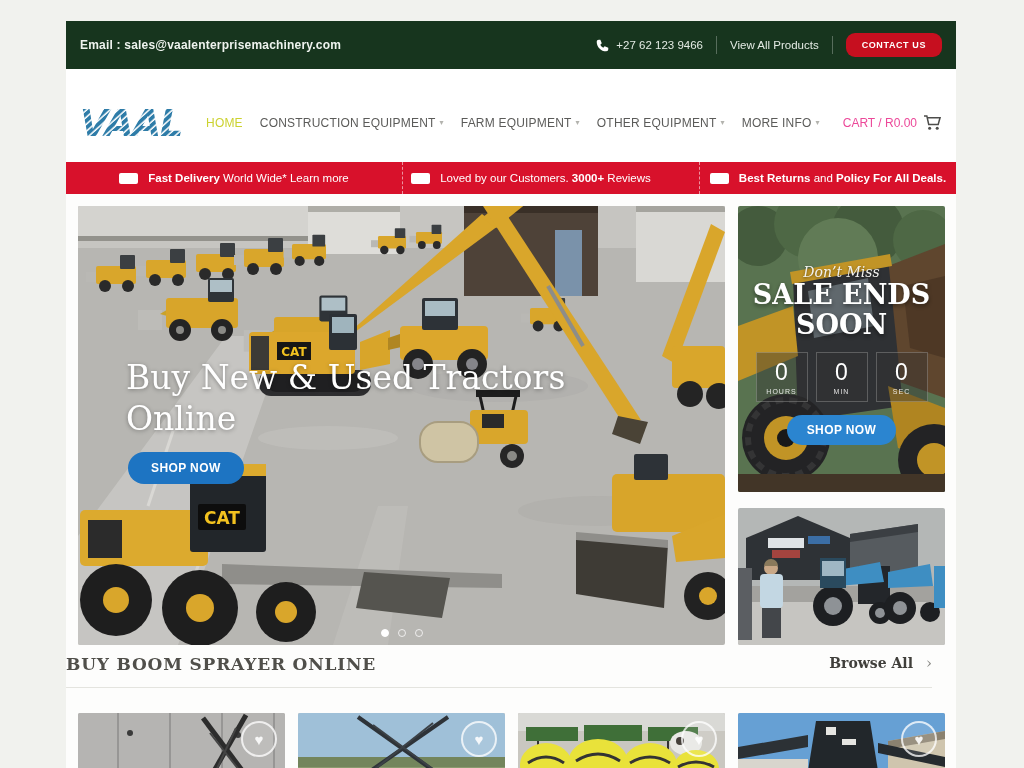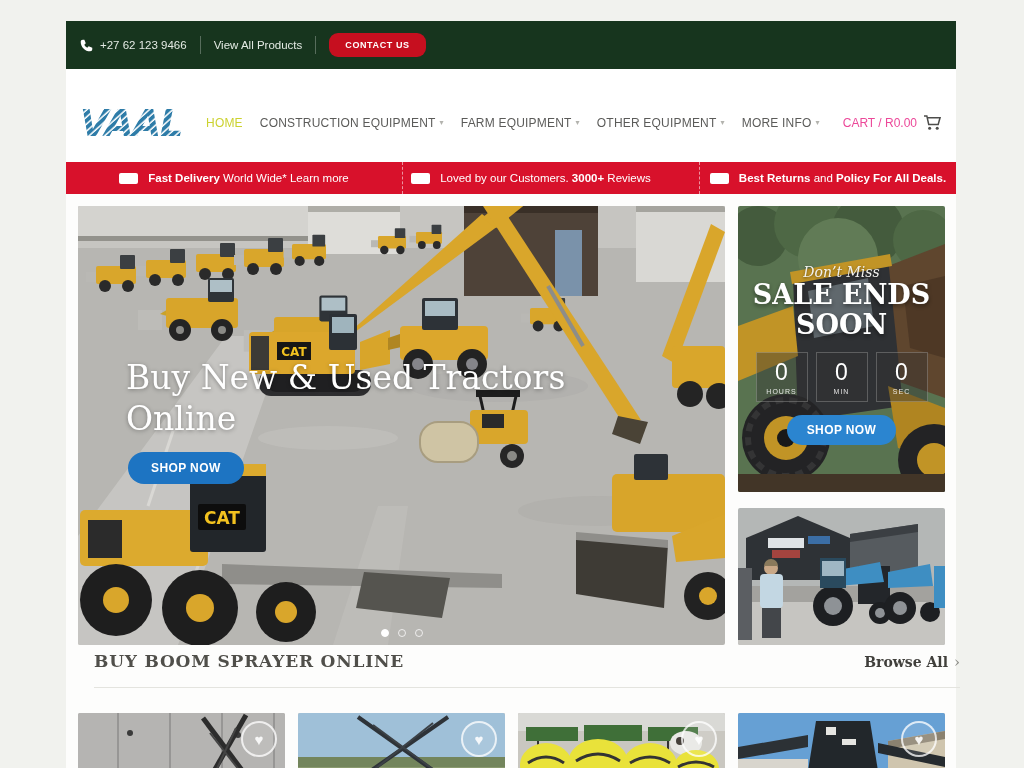--- a/index.html
+++ b/index.html
@@ -78,43 +78,44 @@
   .sale-cta { margin-top:13px; background:#2b85d0; color:#fff; border:none; border-radius:15px;
     padding:8px 20px; font-size:12px; font-weight:bold; letter-spacing:.4px; cursor:pointer;
     font-family:"Liberation Sans", sans-serif; }
 
   
   .tractor-box { position:absolute; left:672px; top:314px; width:207px; height:137px;
     overflow:hidden; border-radius:2px; }
   .tractor-box svg { display:block; width:100%; height:100%; }
 
   
-  .section-head { position:absolute; left:28px; top:460px; width:866px; height:34px;
-    border-bottom:1px solid #e4e4df; display:flex; align-items:flex-end;
-    justify-content:space-between; padding-bottom:16px; }
+  .section-head { position:absolute; left:0; top:460px; width:866px; height:34px;
+    border-bottom:1px solid #e4e4df; display:flex; align-items:flex-start;
+    justify-content:space-between; padding-bottom:25px; }
   .section-head h2 { font-family:"DejaVu Serif", serif; font-size:17px; font-weight:bold;
     color:#504f4a; letter-spacing:.8px; }
   .browse { font-family:"DejaVu Serif", serif; font-size:14px; font-weight:bold;
-    color:#403f3b; text-decoration:none; display:flex; align-items:center; gap:6px; }
+    color:#403f3b; text-decoration:none; display:flex; align-items:center; gap:13px; }
   .browse .arrow { color:#8a8a86; font-size:15px; font-weight:normal; }
 
   
   .cards { position:absolute; left:12px; top:519px; display:flex; gap:13px; }
   .card { position:relative; width:207px; height:150px; border-radius:2px; overflow:hidden;
     background:#b5b4b2; cursor:pointer; }
   .card svg { display:block; width:100%; height:100%; }
   .wish { position:absolute; top:8px; right:8px; width:36px; height:36px; border-radius:50%;
     border:2px solid rgba(255,255,255,.75); background:rgba(255,255,255,.12);
     display:flex; align-items:center; justify-content:center; cursor:pointer; }
   .wish span { color:rgba(255,255,255,.88); font-size:15px; line-height:1; }
 </style>
 </head>
 <body>
 
 <header class="topbar">
+  <div class="topbar-email">Email : sales@vaalenterprisemachinery.com</div>
   <div class="topbar-right">
     <svg class="phone-icon" viewBox="0 0 18 18">
       <path d="M4 1 C 2 1 1 2 1 4 C 1 11 7 17 14 17 C 16 17 17 16 17 14 L 17 12 L 12 10 L 10 12 C 8 11 7 10 6 8 L 8 6 L 6 1 Z" fill="#ffffff"></path>
     </svg>
     <span class="topbar-phone">+27 62 123 9466</span>
     <span class="topbar-sep"></span>
     <a class="topbar-link" href="#">View All Products</a>
     <span class="topbar-sep"></span>
     <button class="contact-btn">CONTACT US</button>
   </div>

